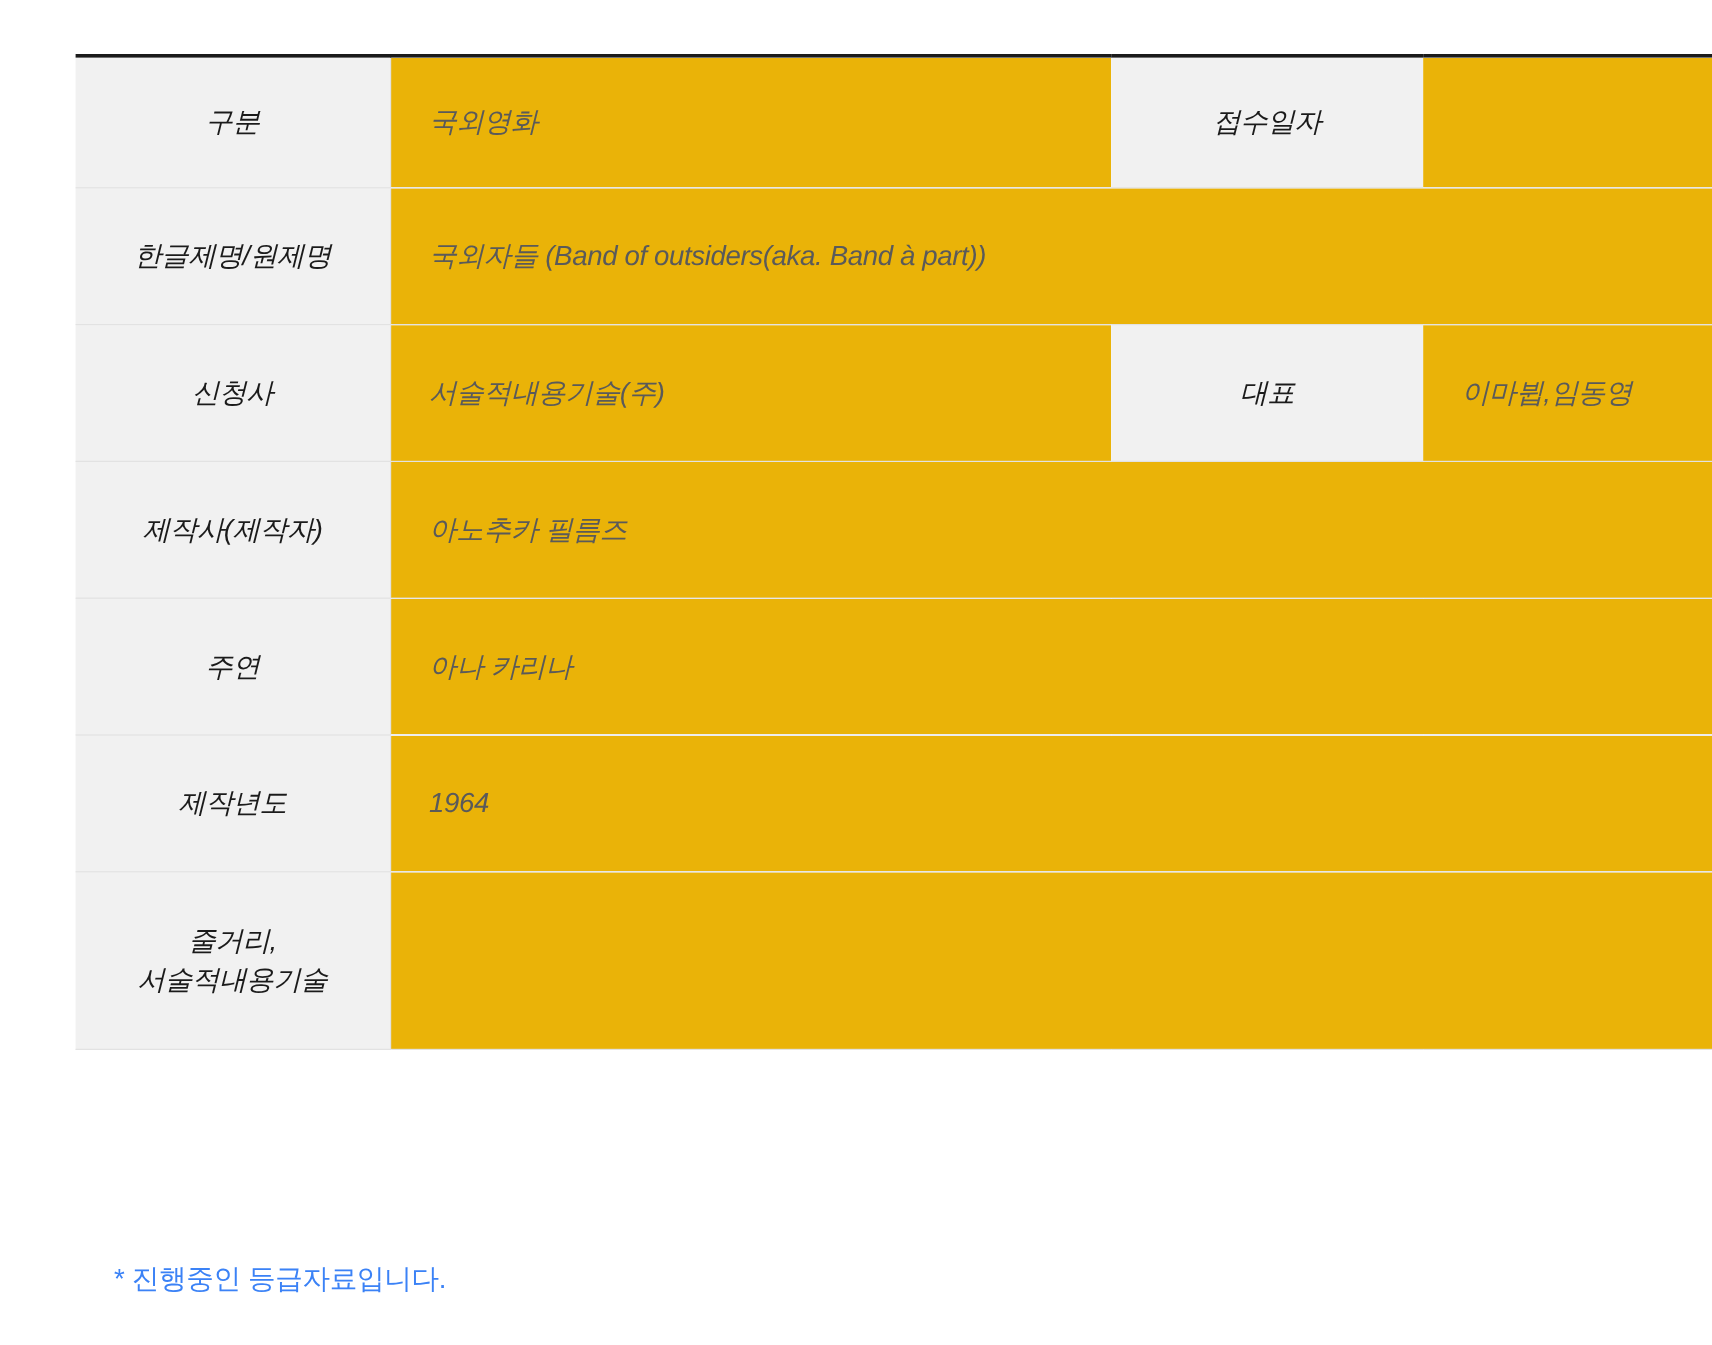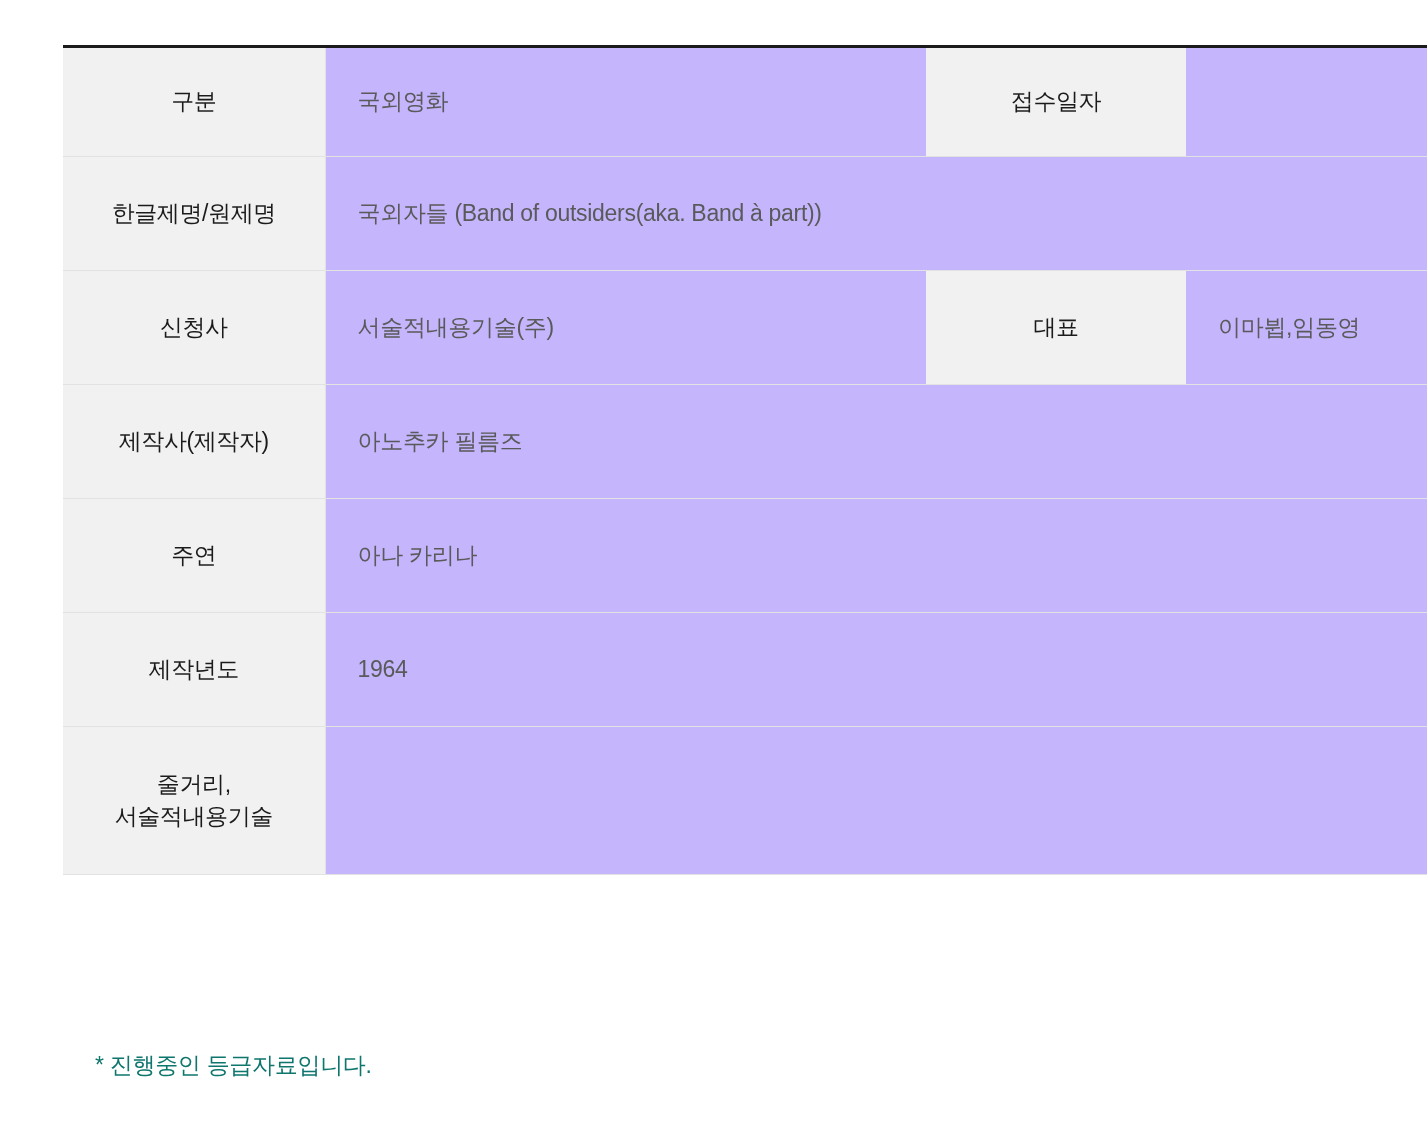--- a/index.html
+++ b/index.html
@@ -19,20 +19,21 @@
     height: 1121px;
     background: #ffffff;
   }
 
   
   .detail-table-wrap {
     position: absolute;
     left: 63px;
     top: 45px;
     width: 1364px;
+    font-style: italic;
   }
 
   table.detail-table {
     width: 100%;
     border-collapse: collapse;
     table-layout: fixed;
     border-top: 3px solid #1b1b1b;
   }
 
   table.detail-table col.col-label   { width: 262px; }
@@ -61,21 +62,21 @@
     text-align: center;
     letter-spacing: -0.4px;
   }
 
   th.cell-label {
     border-right: 1px solid #e2e2e2;
   }
 
   
   td.cell-value {
-    background: #c4b5fd;
+    background: #eab308;
     color: #5a5a5a;
     font-size: 23px;
     text-align: left;
     padding-left: 32px;
     padding-right: 29px;
     letter-spacing: -0.3px;
     white-space: nowrap;
     overflow: hidden;
   }
 
@@ -91,21 +92,21 @@
   
   .label-multiline { display: block; }
   .label-multiline .label-line-2 { display: block; }
 
   
   .footnote {
     position: absolute;
     left: 95px;
     top: 1050px;
     font-size: 23px;
-    color: #0f766e;
+    color: #3b82f6;
     letter-spacing: -0.3px;
     white-space: nowrap;
   }
 </style>
 </head>
 <body>
 
 <div class="page">
 
   <div class="detail-table-wrap">

